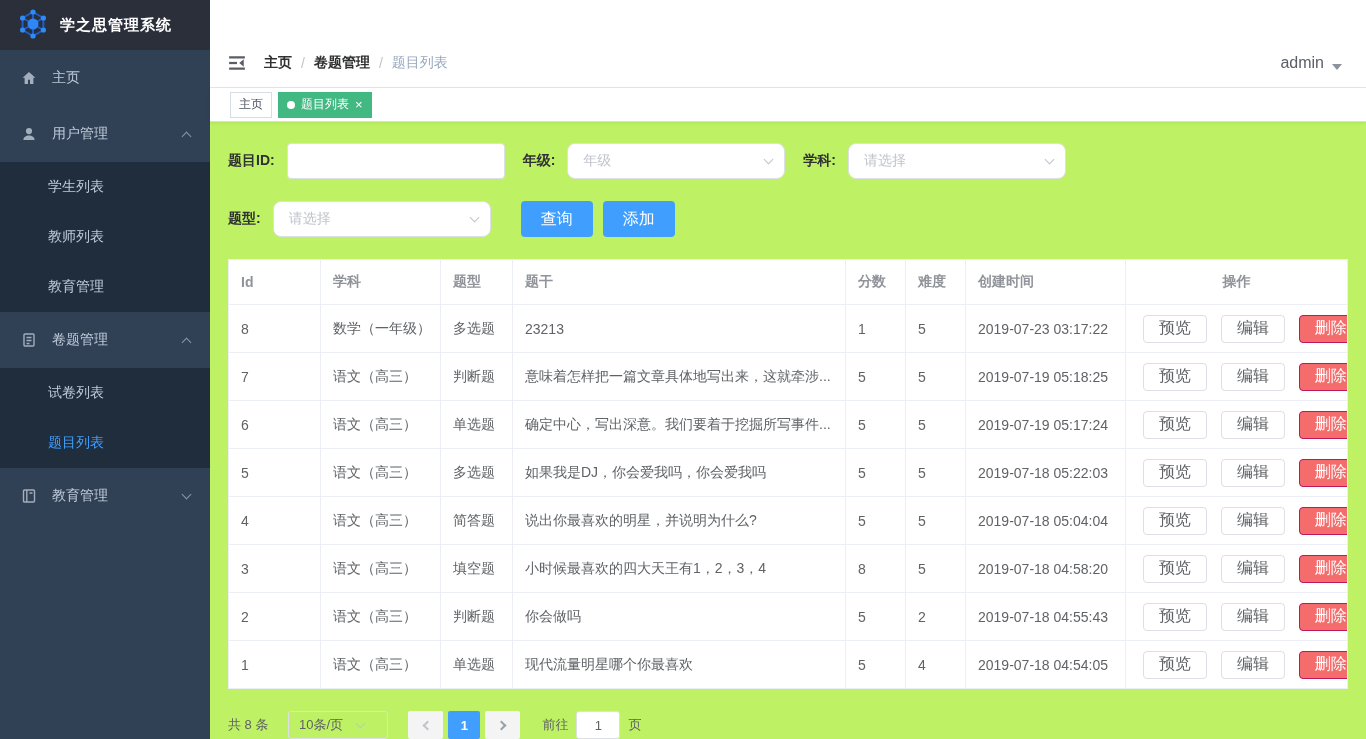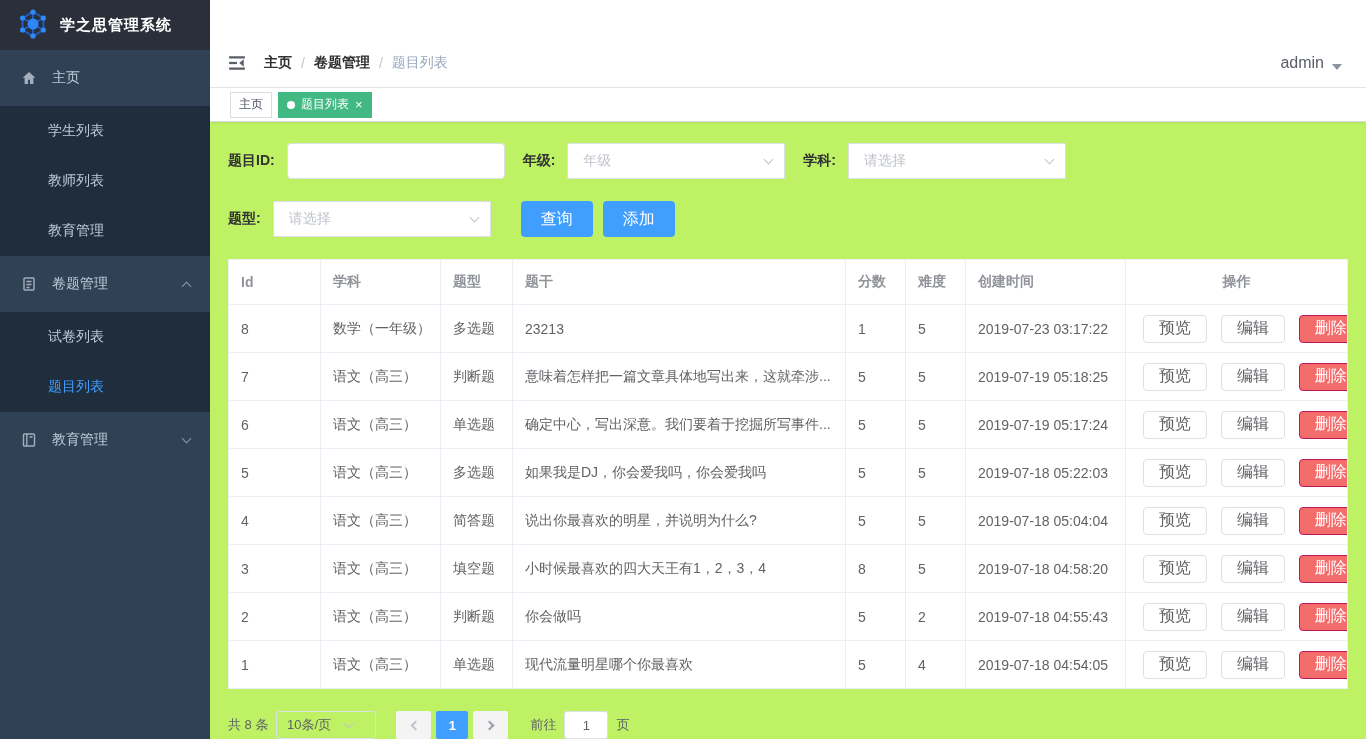--- a/index.html
+++ b/index.html
@@ -49,21 +49,21 @@
   .tag-close { margin-left:6px; font-size:13px; line-height:1; }
 
   
   .content { flex:1; padding:21px 18px 0 18px; background:#bef264; overflow:hidden; }
 
   .filter-row { display:flex; align-items:center; margin-bottom:22px; }
   .filter-group { display:flex; align-items:center; margin-right:18px; }
   .filter-label { font-weight:bold; color:#303133; margin-right:12px; white-space:nowrap; }
   .text-input { width:218px; height:36px; border:1px solid #dcdfe6; border-radius:4px;
     padding:0 15px; font-size:14px; color:#606266; outline:none; }
-  .select { width:218px; height:36px; border:1px solid #dcdfe6; border-radius:1px;
+  .select { width:218px; height:36px; border:1px solid #dcdfe6; border-radius:8px;
     display:flex; align-items:center; padding:0 12px 0 15px; cursor:pointer; background:#fff; }
   .select .ph { color:#c0c4cc; flex:1; font-size:14px; }
   .sel-arrow { display:inline-block; width:7px; height:7px; border-right:1.5px solid #c0c4cc;
     border-bottom:1.5px solid #c0c4cc; transform:rotate(45deg); margin-top:-4px; }
   .btn { height:36px; padding:0 20px; border:none; border-radius:4px; background:#409eff; color:#fff;
     font-size:16px; cursor:pointer; font-family:inherit; }
   .btn + .btn { margin-left:10px; }
   .btn-search { margin-left:12px; }
 
   
@@ -73,21 +73,21 @@
   .data-table td { height:48px; color:#606266; font-size:14px; padding:0 12px;
     border:1px solid #ebeef5; background:#fff; white-space:nowrap; overflow:hidden; }
   .data-table th.center, .data-table td.center { text-align:center; }
   .btn-sm { height:28px; padding:0 15px; font-size:16px; border-radius:4px; cursor:pointer;
     font-family:inherit; margin:0 5px; }
   .btn-sm.plain { background:#fff; border:1px solid #dcdfe6; color:#606266; }
   .btn-sm.danger { background:#f56c6c; border:1px solid #be185d; color:#fff; }
 
   
   .pagination { display:flex; align-items:center; margin-top:22px; font-size:13px; color:#606266; }
-  .pg-total { margin-right:8px; }
+  .pg-total { margin-right:20px; }
   .pg-size-select { width:100px; height:28px; border:1px solid #dcdfe6; border-radius:3px;
     display:flex; align-items:center; justify-content:center; padding:0 8px; cursor:pointer; color:#606266; }
   .pg-size-select span { margin-right:14px; }
   .pager-btn { min-width:35px; height:28px; border:none; border-radius:2px; background:#f4f4f5;
     display:inline-flex; align-items:center; justify-content:center; cursor:pointer; margin-left:5px; }
   .pager-btn.first { margin-left:20px; }
   .pager-num { min-width:32px; height:28px; border:none; border-radius:2px; background:#409eff;
     color:#fff; font-size:13px; font-weight:bold; margin-left:5px; cursor:pointer; font-family:inherit; }
   .pchev { display:inline-block; width:7px; height:7px; border-left:2px solid #c0c4cc; border-bottom:2px solid #c0c4cc; }
   .pchev.left { transform:rotate(45deg); margin-left:3px; }
@@ -124,20 +124,29 @@
     <nav>
       <div class="menu-item">
         <span class="mi-icon">
           <svg width="16" height="16" viewBox="0 0 16 16">
               <path d="M8 2 1.6 7.8h2V14h3.4v-4.2h2V14h3.4V7.8h2Z" fill="#a3adbb"></path>
             </svg>
         </span>
         <span class="mi-label">主页</span>
       </div>
 
+      <div class="menu-item">
+        <span class="mi-icon">
+          <svg width="16" height="16" viewBox="0 0 16 16">
+              <path d="M8 8.2a3.1 3.1 0 1 0 0-6.2 3.1 3.1 0 0 0 0 6.2zM2.4 14c0-3 2.6-4.6 5.6-4.6S13.6 11 13.6 14Z" fill="#a3adbb"></path>
+            </svg>
+        </span>
+        <span class="mi-label">用户管理</span>
+        <span class="menu-arrow up"></span>
+      </div>
       <div class="submenu">
         <div class="sub-item">
           <span>学生列表</span>
         </div>
         <div class="sub-item">
           <span>教师列表</span>
         </div>
         <div class="sub-item">
           <span>教育管理</span>
         </div>

